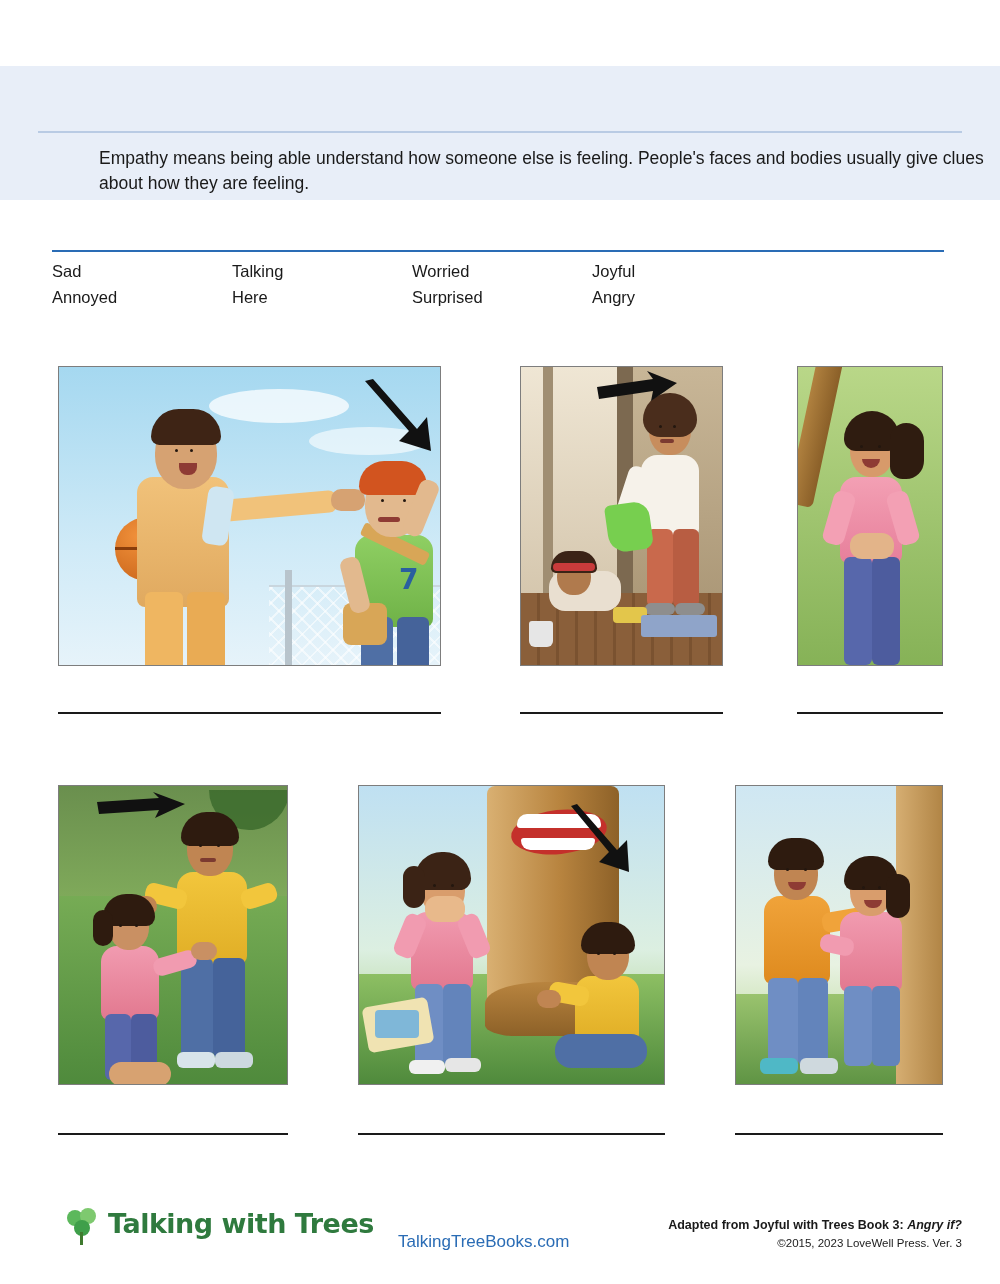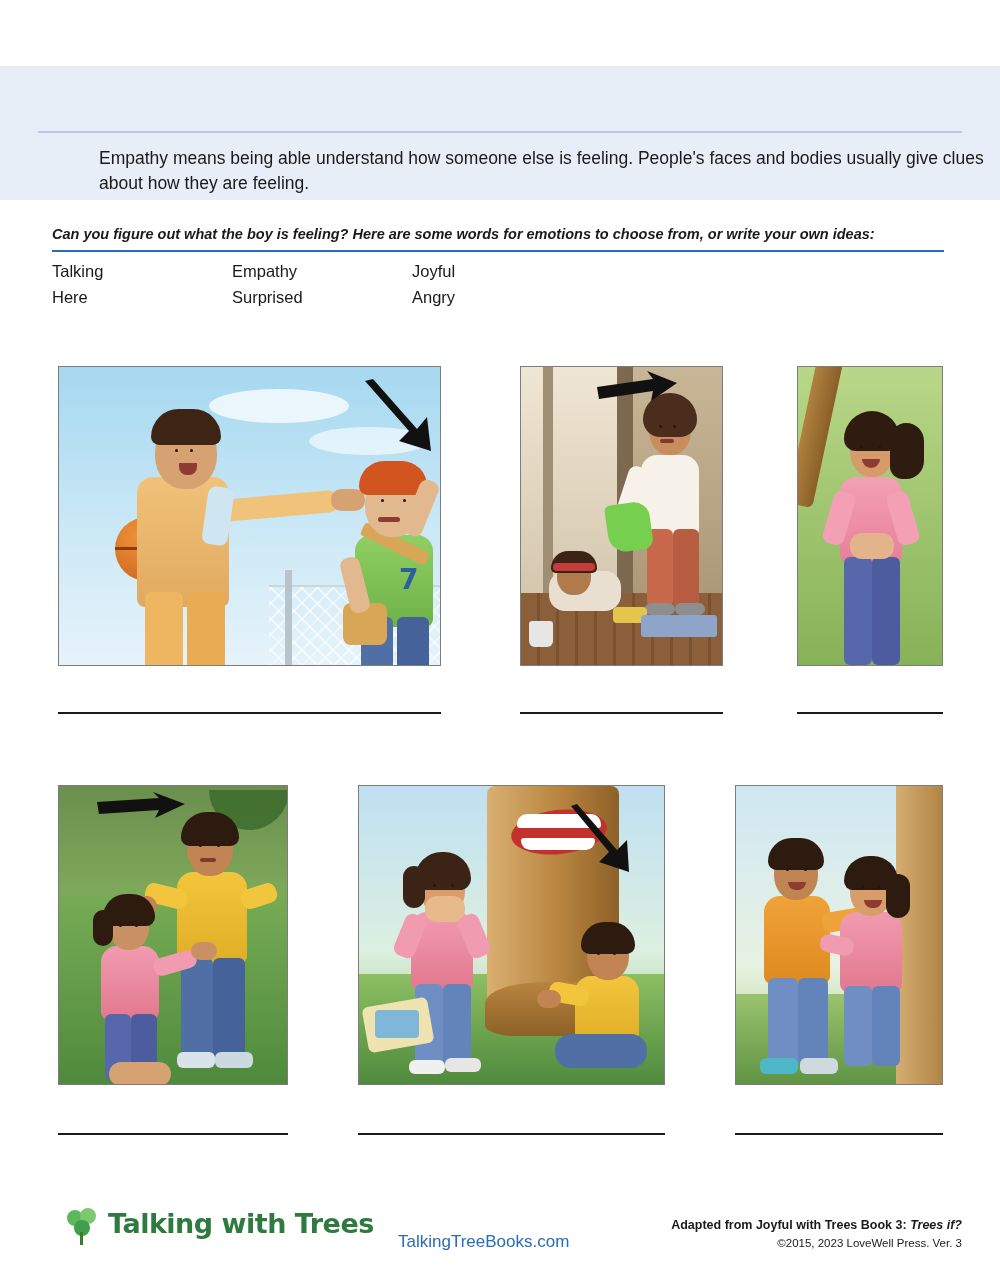--- a/index.html
+++ b/index.html
@@ -155,30 +155,33 @@
 <div class="page">
 
   <div class="header-band"></div>
 
   <div class="title-row">
   </div>
   <div class="title-underline"></div>
 
   <div class="intro">Empathy means being able understand how someone else is feeling. People's faces and bodies usually give clues about how they are feeling.</div>
 
-  <div class="instruction">Can you figure out what the boy is feeling? Here are some words for emotions to choose from, or write your own ideas:</div>
   <div class="instruction-rule"></div>
 
   <div class="wordbank">
+    <div class="wb-col">
+      <div class="wb-word">Sad</div>
+      <div class="wb-word">Annoyed</div>
+    </div>
     <div class="wb-col">
       <div class="wb-word">Talking</div>
       <div class="wb-word">Here</div>
     </div>
     <div class="wb-col">
-      <div class="wb-word">Empathy</div>
+      <div class="wb-word">Worried</div>
       <div class="wb-word">Surprised</div>
     </div>
     <div class="wb-col">
       <div class="wb-word">Joyful</div>
       <div class="wb-word">Angry</div>
     </div>
   </div>
 
   <div class="pic" style="left:58px; top:366px; width:383px; height:300px;">
     <div class="scene">
@@ -427,18 +430,18 @@
   <svg class="clover" viewBox="0 0 40 40">
     <circle cx="13" cy="12" r="8" fill="#5cb85c"></circle>
     <circle cx="26" cy="10" r="8" fill="#7ec96f"></circle>
     <circle cx="20" cy="22" r="8" fill="#3f9f4a"></circle>
     <rect x="18" y="26" width="3" height="13" fill="#3f7a2e"></rect>
   </svg>
   <div class="footer-logo-text">Talking with Trees</div>
   <div class="footer-site">TalkingTreeBooks.com</div>
   <div class="footer-credit">
     <div>
-      <span>Adapted from Joyful with Trees Book 3: </span><span class="ital">Trees if?</span>
+      <span>Adapted from Joyful with Trees Book 3: </span><span class="ital">Angry if?</span>
     </div>
     <div class="c2">©2015, 2023 LoveWell Press.  Ver. 3</div>
   </div>
 
 </div>
 
 </body></html>

